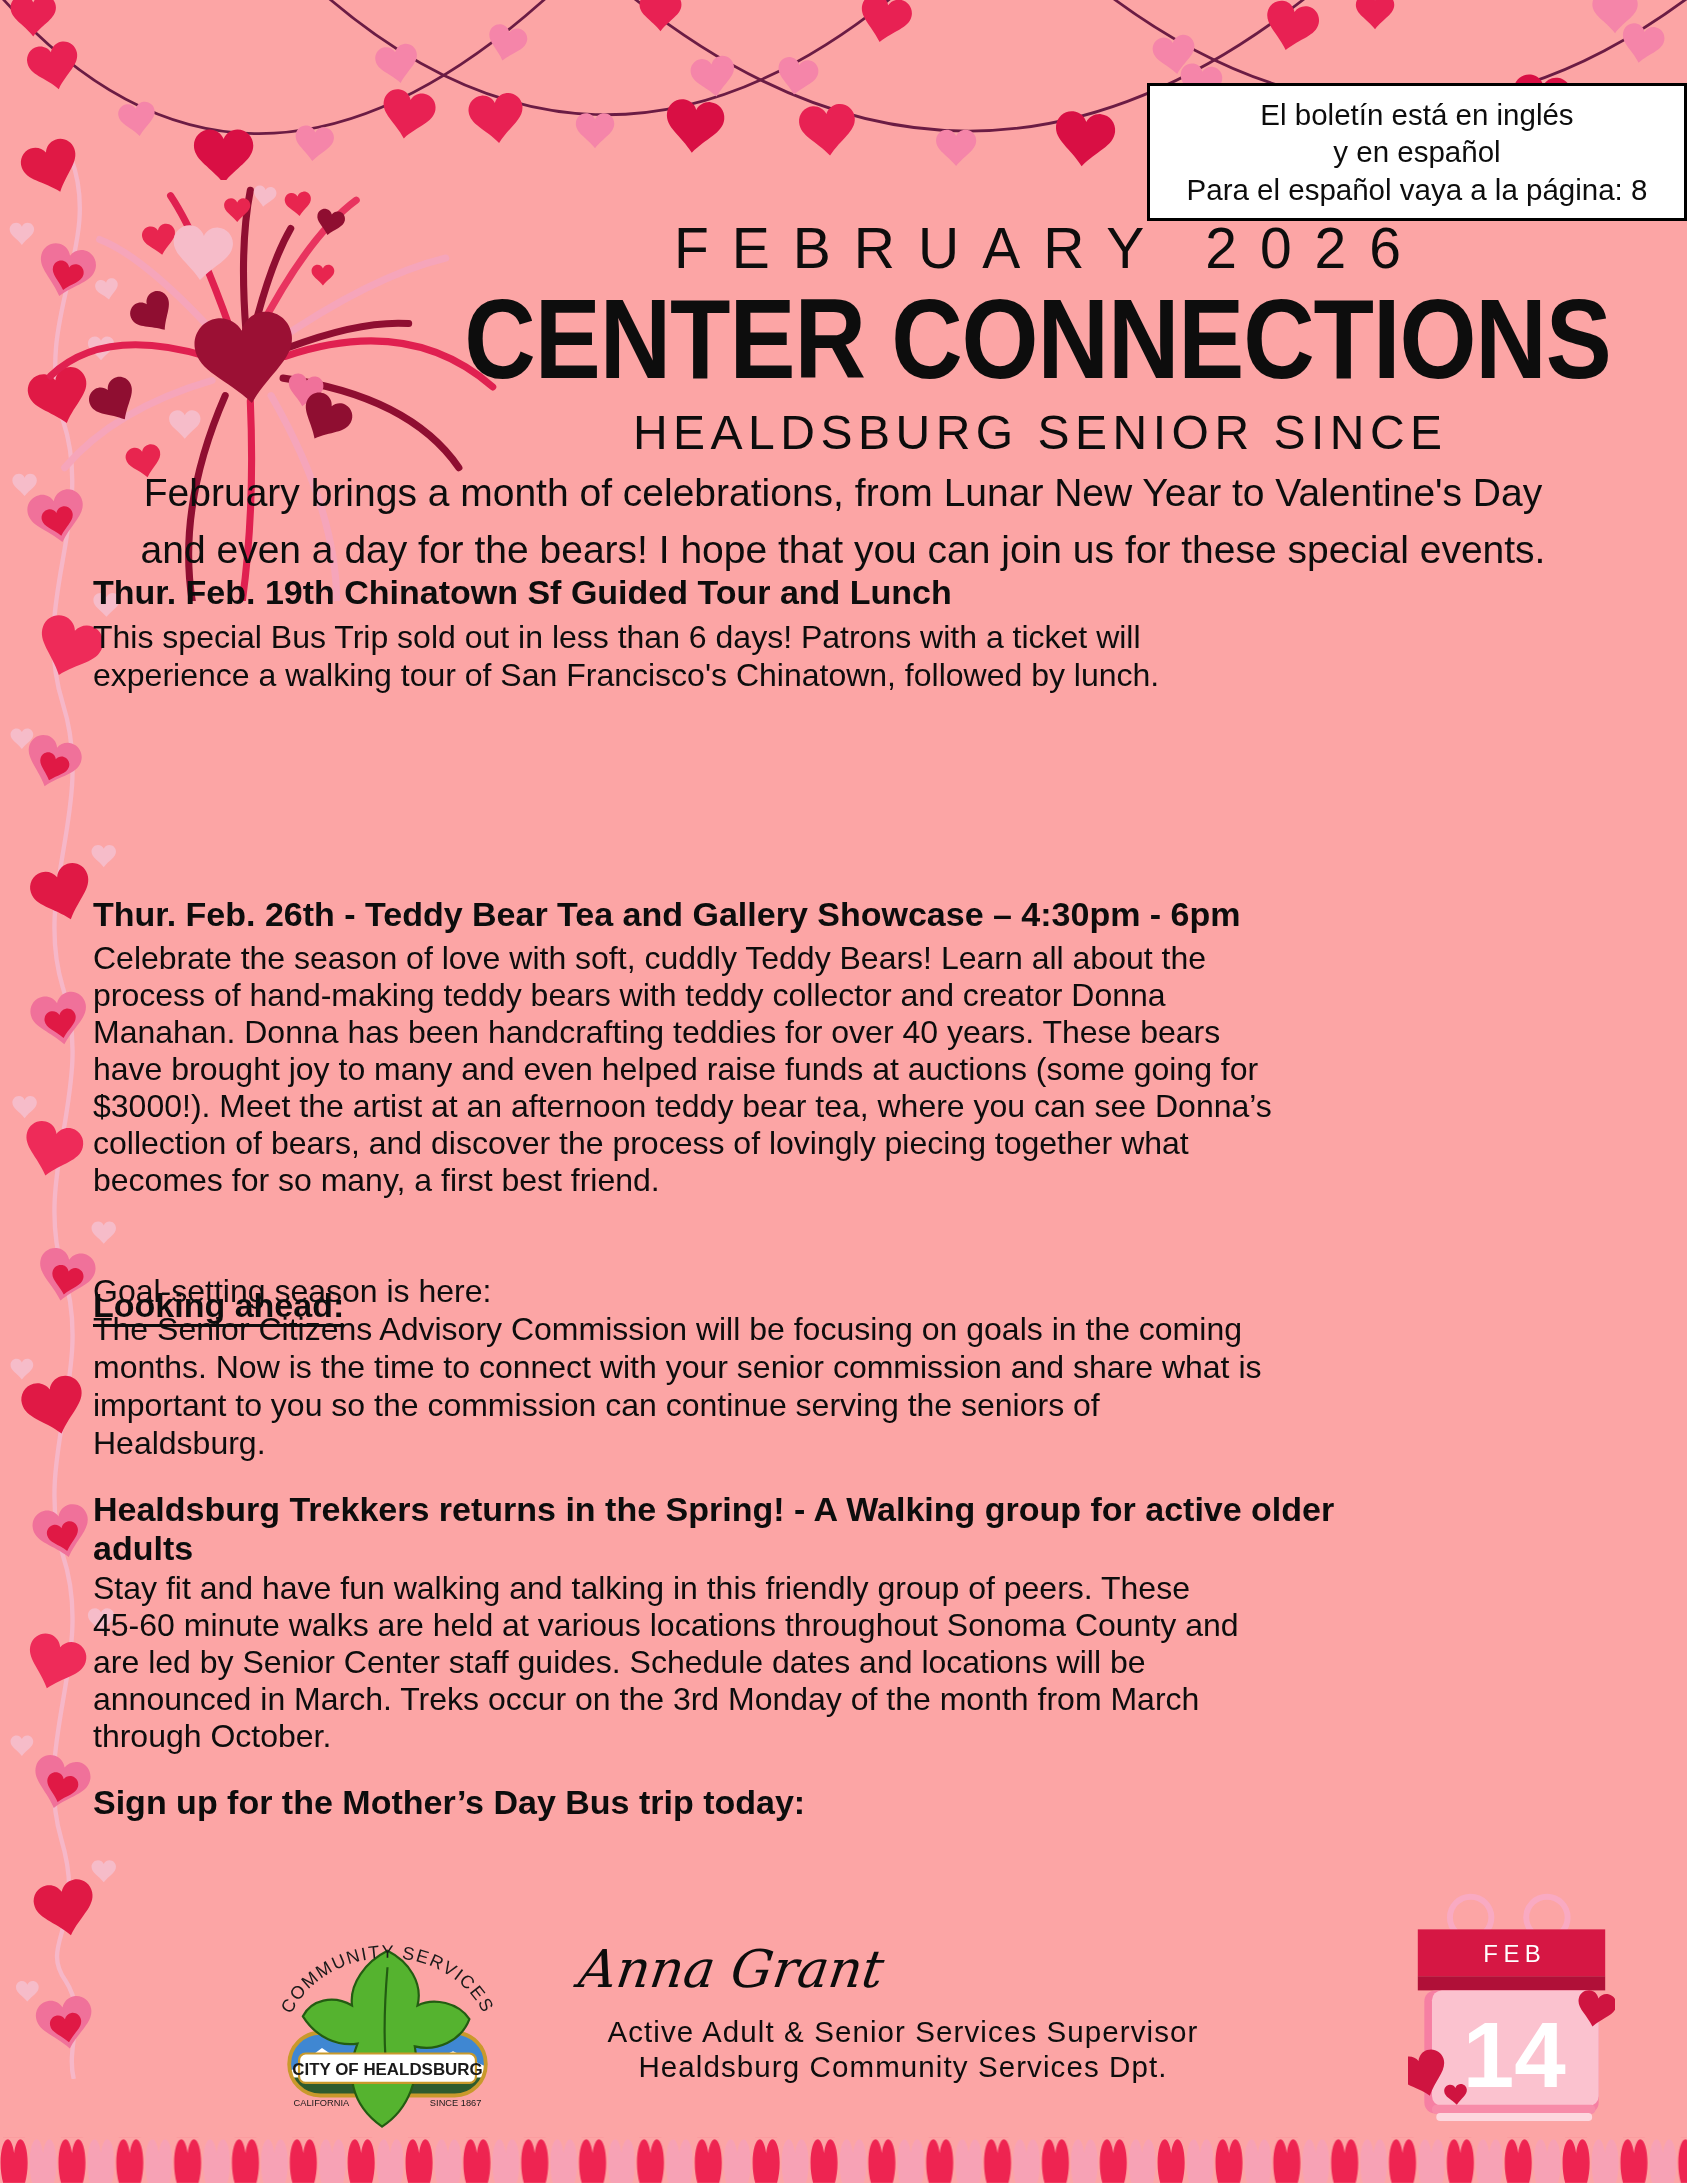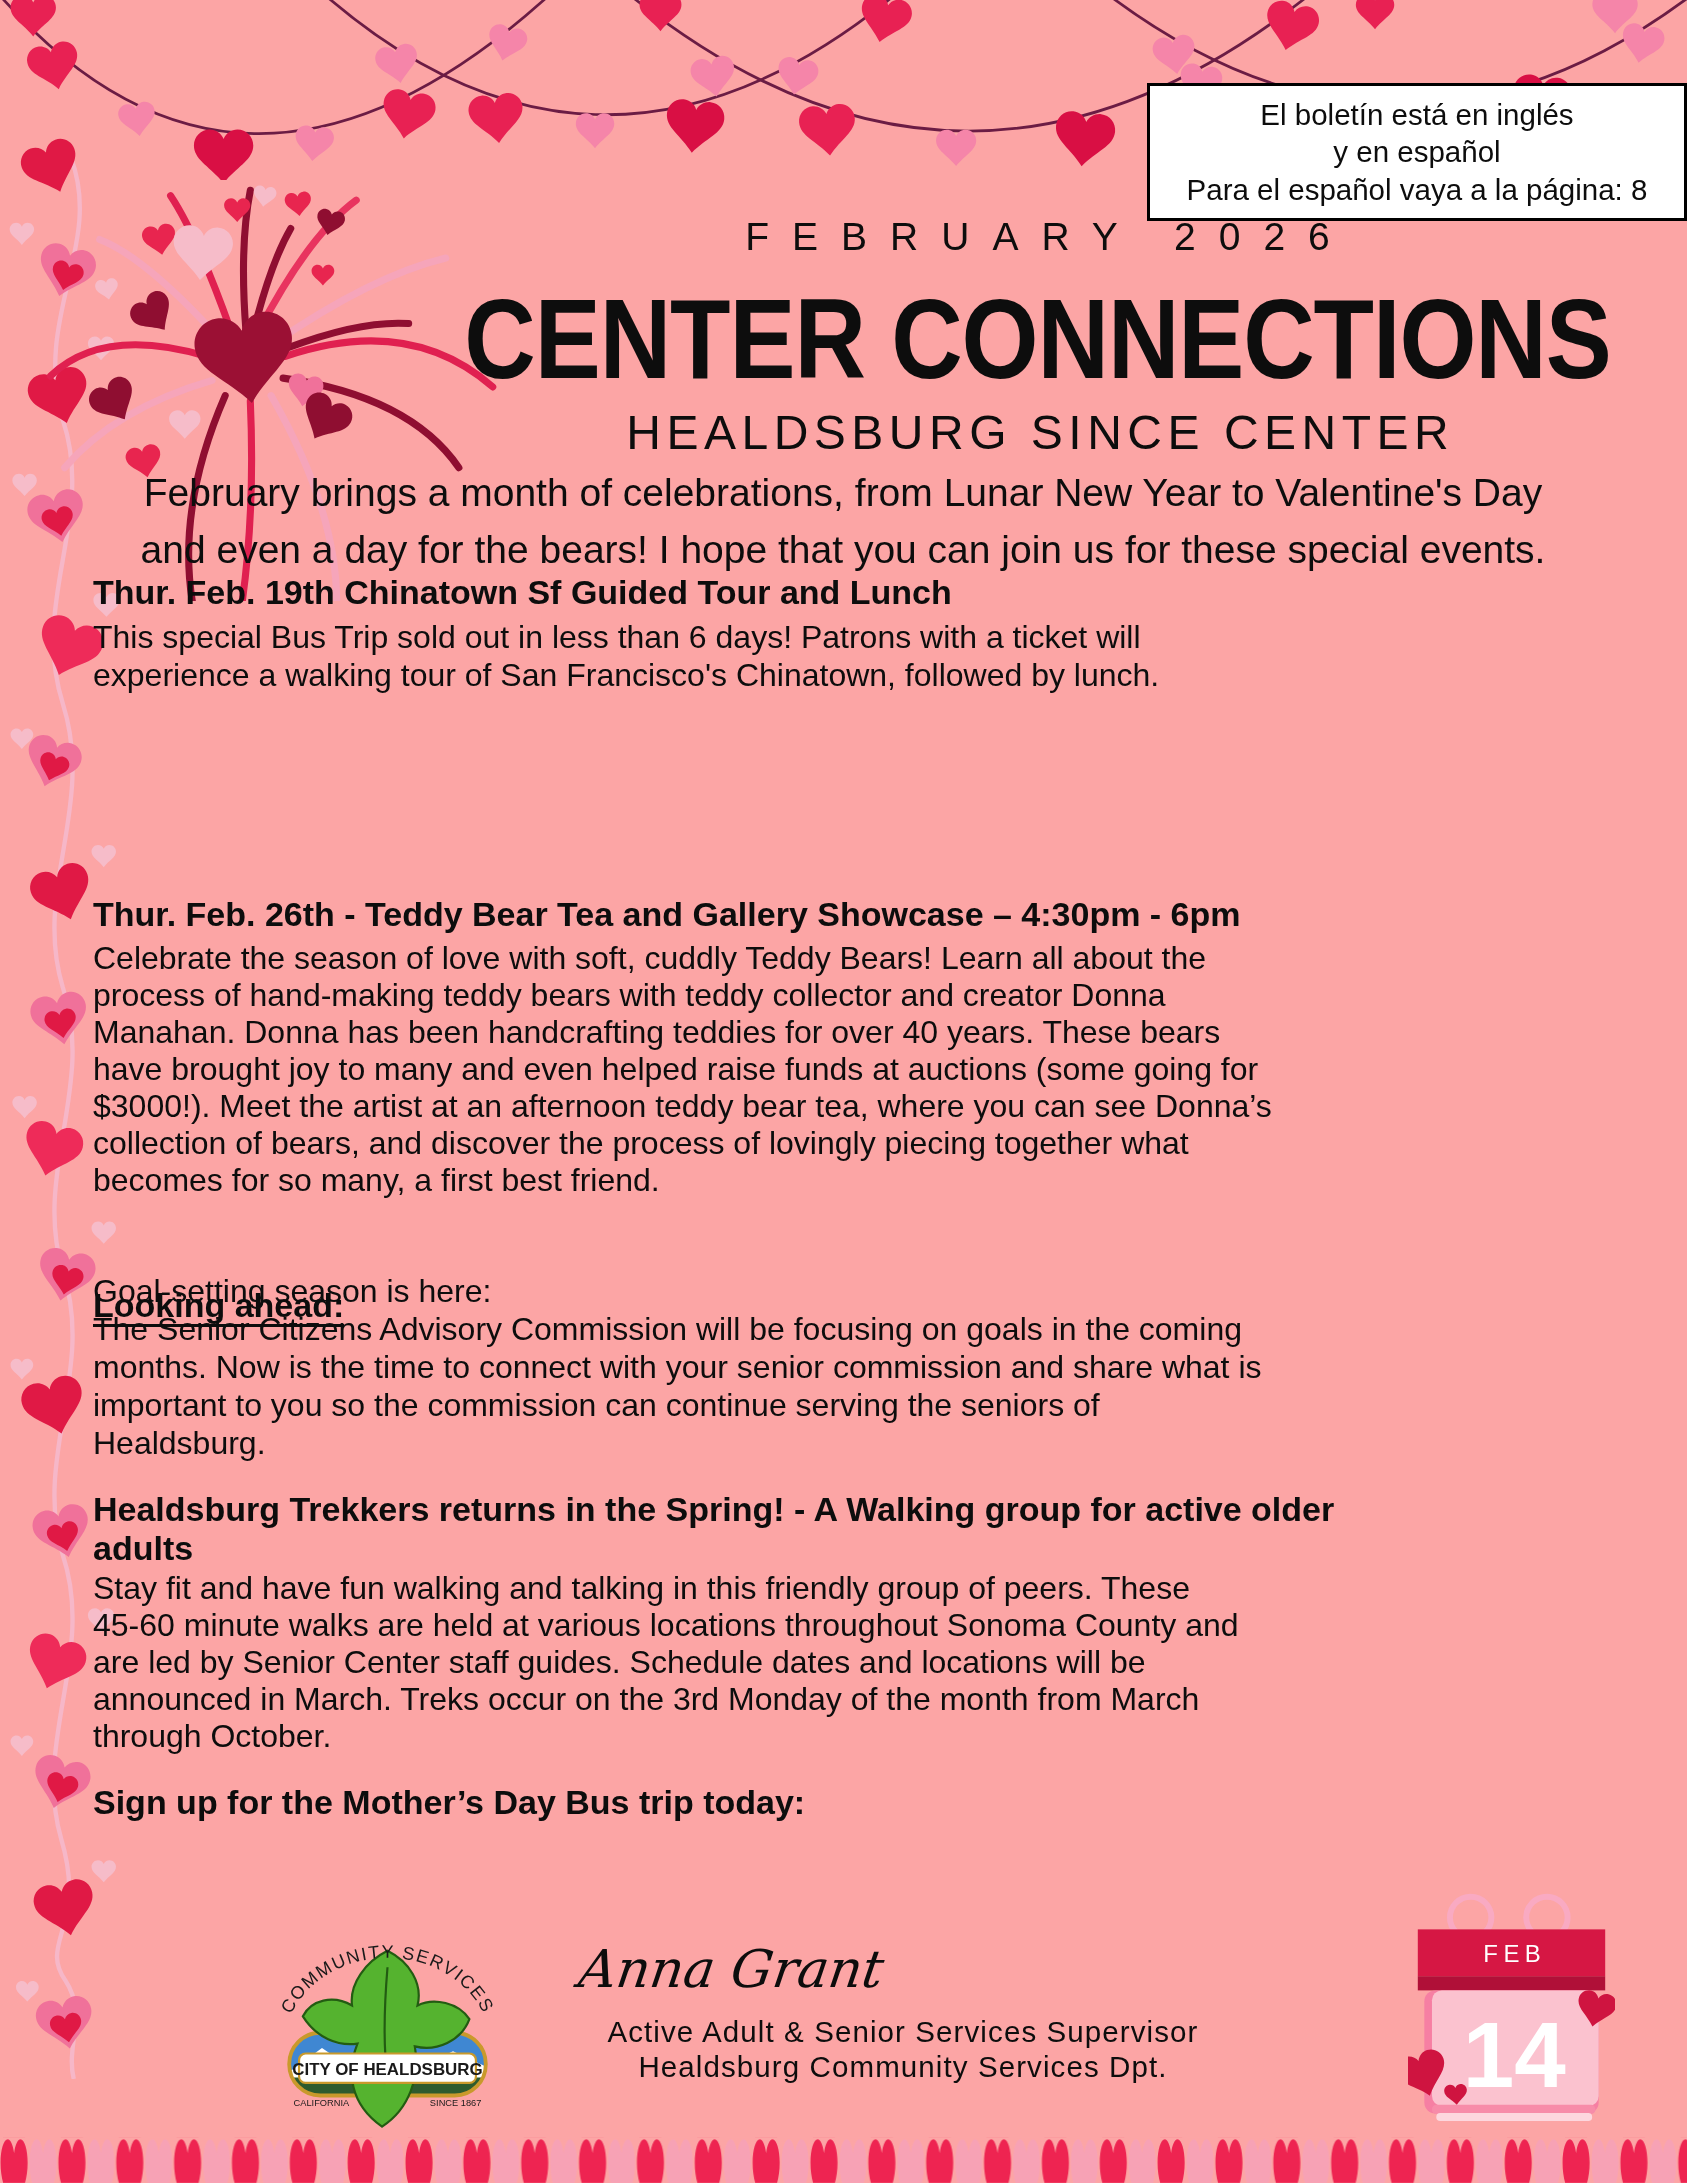--- a/index.html
+++ b/index.html
@@ -3,21 +3,21 @@
 <meta charset="utf-8">
 <style>
   html,body{margin:0;padding:0;}
   body{width:1687px;height:2183px;background:#fff;font-family:"Liberation Sans",sans-serif;color:#0d0d0d;}
   .page{position:relative;width:1687px;height:2183px;overflow:hidden;background:#fca5a5;}
   .abs{position:absolute;}
   .lang-box{left:1147px;top:83px;width:534px;height:132px;border:3.8px solid #000;background:#fff;
     display:flex;align-items:center;justify-content:center;text-align:center;}
   .lang-text{font-size:29.5px;line-height:1.27;white-space:pre-line;}
   .mast{left:388px;width:1299px;text-align:center;}
-  .m-month{top:215px;font-size:39px;font-weight:400;letter-spacing:23px;text-indent:23px;}
+  .m-month{top:215px;font-size:57px;font-weight:400;letter-spacing:23px;text-indent:23px;}
   .m-title{top:273px;font-size:99px;font-weight:700;letter-spacing:-1.1px;transform:scaleY(1.15);transform-origin:center top;}
   .m-sub{top:405px;font-size:48px;font-weight:400;letter-spacing:5.5px;text-indent:5.5px;}
   .intro{left:46px;top:464px;width:1594px;text-align:center;font-size:39px;line-height:57px;white-space:pre-line;}
   .sec-h{left:93px;width:1583px;font-weight:700;font-size:34px;line-height:39px;white-space:pre-line;}
   .sec-b{left:93px;width:1583px;font-size:32px;line-height:38px;white-space:pre-line;}
   .u{text-decoration:underline;text-decoration-thickness:2.7px;text-underline-offset:6.5px;margin-top:48px;}
   .sig{left:524px;top:1939px;width:415px;text-align:center;font-family:"DejaVu Serif",serif;
     font-style:italic;font-size:52px;transform:skewX(-8deg);}
   .role{left:551px;top:2015px;width:704px;text-align:center;font-size:29.5px;letter-spacing:1.1px;}
   .dept{left:551px;top:2050px;width:704px;text-align:center;font-size:29.5px;letter-spacing:1.1px;}
@@ -150,21 +150,21 @@
   </svg>
 
   <div class="abs lang-box">
     <div class="lang-text">El boletín está en inglés
 y en español
 Para el español vaya a la página: 8</div>
   </div>
 
   <div class="abs mast m-month">FEBRUARY 2026</div>
   <div class="abs mast m-title">CENTER CONNECTIONS</div>
-  <div class="abs mast m-sub">HEALDSBURG SINCE CENTER</div>
+  <div class="abs mast m-sub">HEALDSBURG SENIOR SINCE</div>
 
   <div class="abs intro">February brings a month of celebrations, from Lunar New Year to Valentine's Day
 and even a day for the bears! I hope that you can join us for these special events.</div>
 
   <div class="abs sec-h" style="top:573px">Thur. Feb. 19th Chinatown Sf Guided Tour and Lunch</div>
   <div class="abs sec-b" style="top:618px">This special Bus Trip sold out in less than 6 days! Patrons with a ticket will
 experience a walking tour of San Francisco's Chinatown, followed by lunch.</div>
 
 
   <div class="abs sec-h" style="top:895px">Thur. Feb. 26th - Teddy Bear Tea and Gallery Showcase – 4:30pm - 6pm</div>

